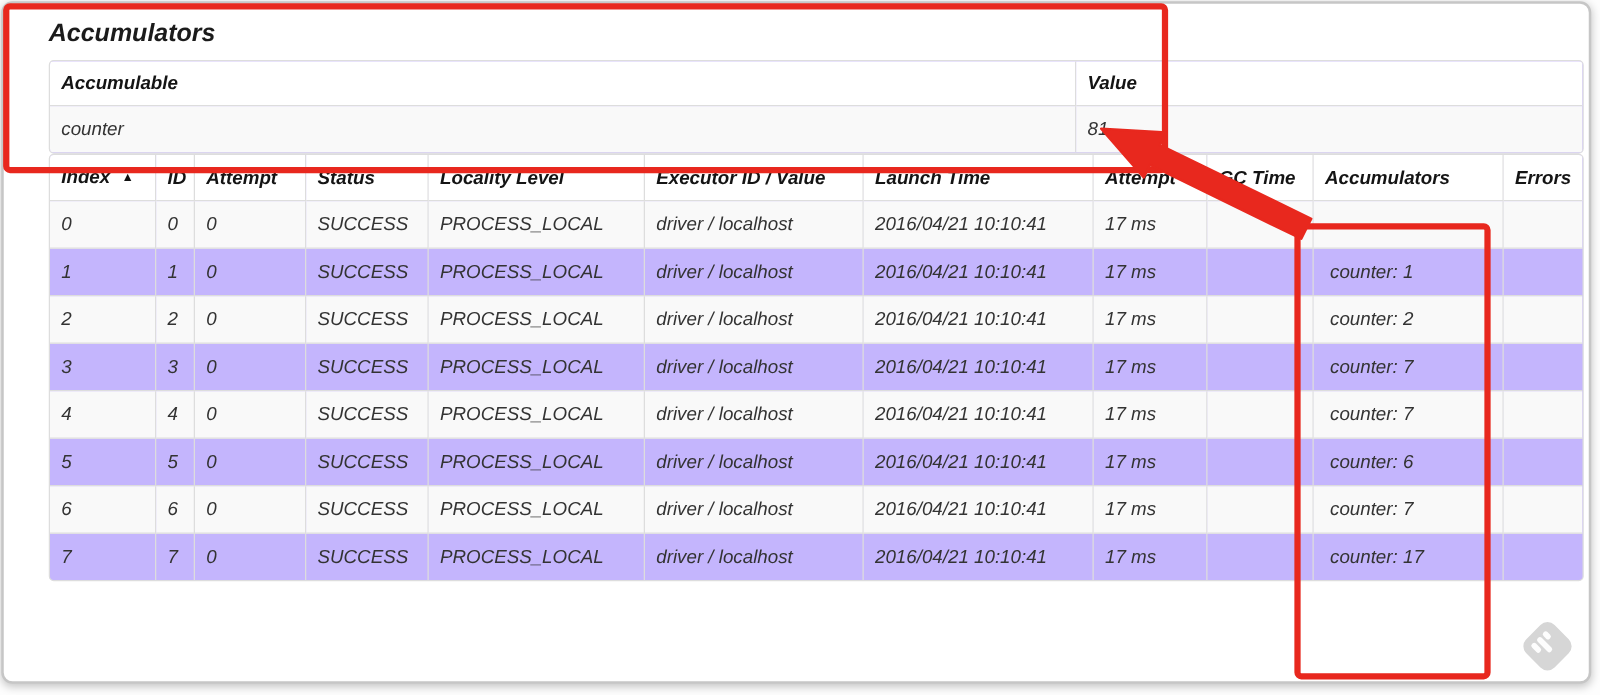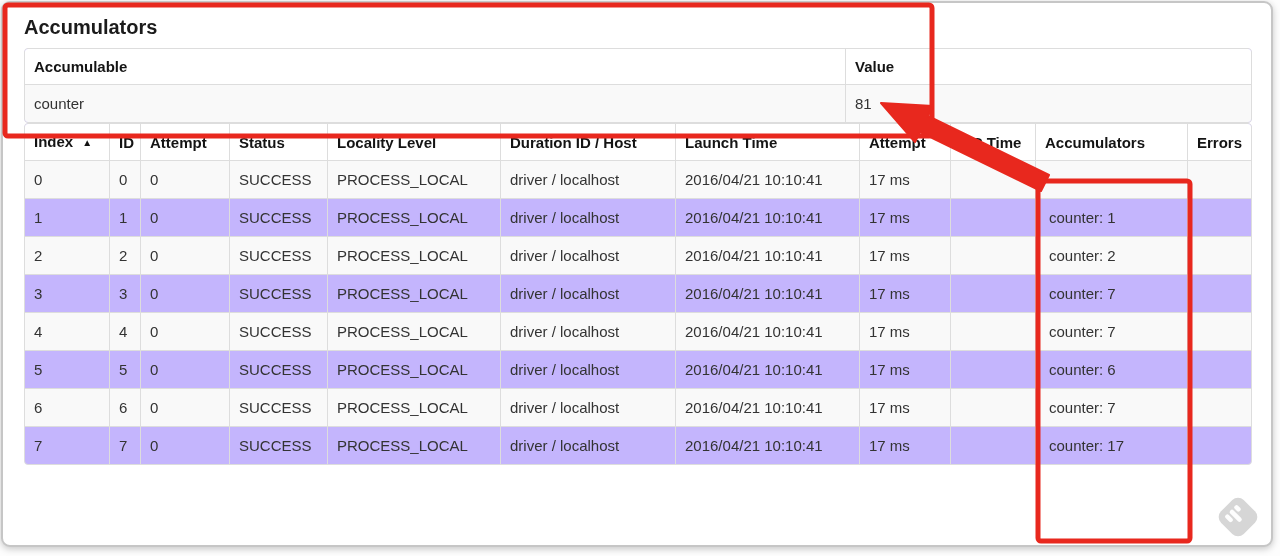--- a/index.html
+++ b/index.html
@@ -9,21 +9,21 @@
     font-family:"Liberation Sans","DejaVu Sans",sans-serif;
     -webkit-font-smoothing:antialiased;
   }
   .page {
     position:absolute; left:1px; top:1px; width:1272px; height:546px;
     box-sizing:border-box; background:#fff;
     border:2px solid #c6c6c6; border-radius:9px;
     box-shadow:0 2px 7px rgba(0,0,0,.22);
     overflow:hidden;
   }
-  .content { padding-left:21px; }
+  .content { padding-left:36px;font-style:italic; }
   h4.section-title {
     font-size:20px; line-height:22px; font-weight:bold; color:#1b1b1b;
     margin:0;
   }
   h4.title-accumulators { margin:13px 0 10px 0; }
   h4.title-tasks { margin:33px 0 14px 0; }
   .twrap {
     width:1226px; border:1px solid #ddd; border-radius:4px; overflow:hidden;
     background:#c4b5fd;
   }
@@ -93,21 +93,21 @@
           <col style="width:152px">
             <col style="width:63px">
         </colgroup>
         <thead>
           <tr>
             <th><span>Index</span><span class="sort-icon">▲</span></th>
             <th>ID</th>
             <th>Attempt</th>
             <th>Status</th>
             <th>Locality Level</th>
-            <th>Duration ID / Host</th>
+            <th>Executor ID / Value</th>
             <th>Launch Time</th>
             <th>Attempt</th>
             <th>GC Time</th>
             <th>Accumulators</th>
             <th>Errors</th>
           </tr>
         </thead>
         <tbody>
           <tr>
             <td>0</td>

